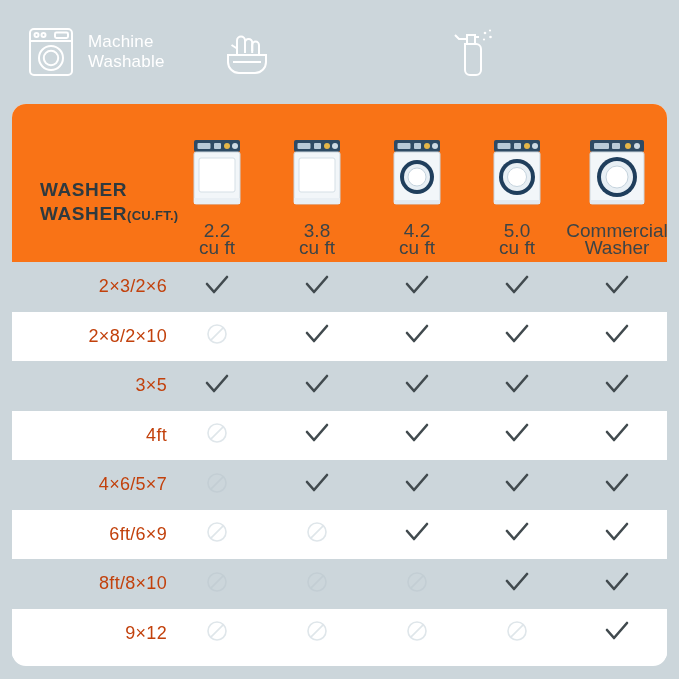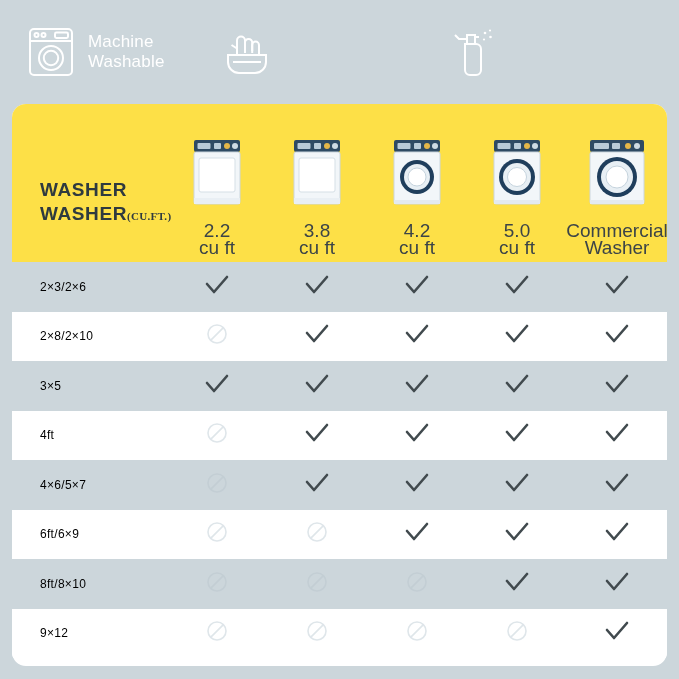--- a/index.html
+++ b/index.html
@@ -69,21 +69,21 @@
     border-collapse: collapse;
     width: 655px;
     table-layout: fixed;
   }
   table.sizes col.c0 { width: 155px; }
   table.sizes col.cN { width: 100px; }
 
   thead th {
     vertical-align: bottom;
     padding: 0;
-    background: #fde047;
+    background: #f97316;
   }
   .head-cell {
     height: 158px;
     display: flex;
     flex-direction: column;
     align-items: center;
     justify-content: flex-end;
     padding-bottom: 6px;
     box-sizing: border-box;
   }
@@ -106,38 +106,37 @@
     padding: 0 0 34px 28px;
     vertical-align: bottom;
   }
   .corner-title {
     font-size: 19px;
     color: #2f3a3f;
     letter-spacing: .6px;
     line-height: 24px;
   }
   .corner-title .small {
-    font-size: 11px;
+    font-size: 13px;
     letter-spacing: .3px;
-    font-family: Liberation Serif, serif;
   }
 
   tbody tr { height: 49.5px; }
   tbody tr.alt { background: #ccd6db; }
   tbody tr.plain { background: #ffffff; border-radius: 9px; }
   tbody td {
     padding: 0;
     text-align: center;
     vertical-align: middle;
   }
   td.rowlabel {
-    text-align: left;
+    text-align: right;
     padding-left: 28px;
-    font-size: 12px;
-    color: #000000;
+    font-size: 18px;
+    color: #c2410c;
     letter-spacing: .3px;
   }
   .check {
     display: inline-block;
     width: 26px;
     height: 22px;
   }
   .nope {
     display: inline-block;
     width: 22px;

